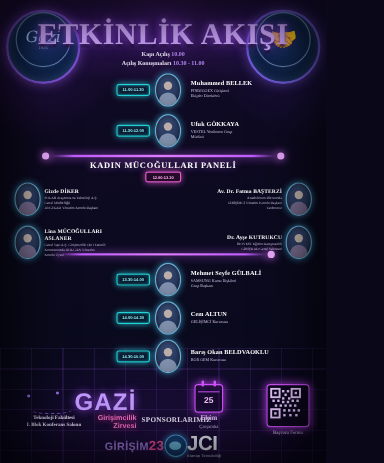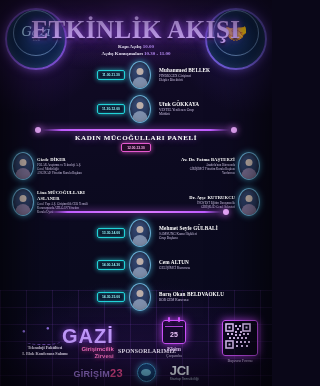--- a/index.html
+++ b/index.html
@@ -133,28 +133,28 @@
   .cal .bar{position:absolute;top:5px;left:2px;right:2px;height:1px;background:rgba(209,82,255,.8);}
   .mon{font-size:6px;font-weight:700;color:#e8d4fb;margin-top:2px;}
   .day{font-size:4px;color:#c3b3dd;margin-top:1px;}
 
   .qrwrap{position:absolute;right:14px;top:320px;text-align:center;}
   .qr{width:30px;height:30px;border:1.5px solid #d152ff;border-radius:3px;
     box-shadow:0 0 8px rgba(200,70,255,.9);padding:2px;background:rgba(12,6,24,.5);}
   .qr svg{display:block;}
   .qrlbl{font-size:4px;color:#d9c9f2;margin-top:2px;}
 
-  .sponsors{position:absolute;left:0;right:0;bottom:4px;display:flex;align-items:center;justify-content:center;gap:14px;}
+  .sponsors{position:absolute;left:0;right:0;bottom:4px;display:flex;align-items:center;justify-content:center;}
   .sp-girisim{font-family:"Liberation Sans",sans-serif;font-weight:700;font-size:9px;color:#a87fe8;letter-spacing:.3px;}
   .sp-girisim .n{color:#ff4f9e;font-size:11px;}
   .sp-circle{width:17px;height:17px;border-radius:50%;background:radial-gradient(circle at 50% 40%,#1d4f8c,#0e2a55);
     border:1px solid #4aa8e0;box-shadow:0 0 6px rgba(70,170,230,.8);display:flex;align-items:center;justify-content:center;}
   .sp-circle .in{width:10px;height:7px;border-radius:50%;background:#7fd6f5;opacity:.85;}
   .jci{display:flex;flex-direction:column;align-items:flex-start;}
-  .jci .j{font-family:"Liberation Sans",sans-serif;font-weight:700;font-size:13px;color:#eef4ff;line-height:1;letter-spacing:-.3px;}
+  .jci .j{font-family:"Liberation Sans",sans-serif;font-weight:700;font-size:17px;color:#eef4ff;line-height:1;letter-spacing:-.3px;}
   .jci .s{font-family:"Liberation Sans",sans-serif;font-size:3px;color:#cfe0f5;letter-spacing:.2px;}
 </style>
 </head>
 <body>
 
 <div id="poster">
 
   <div class="grid"></div>
 
   <div class="logo logo-l">

